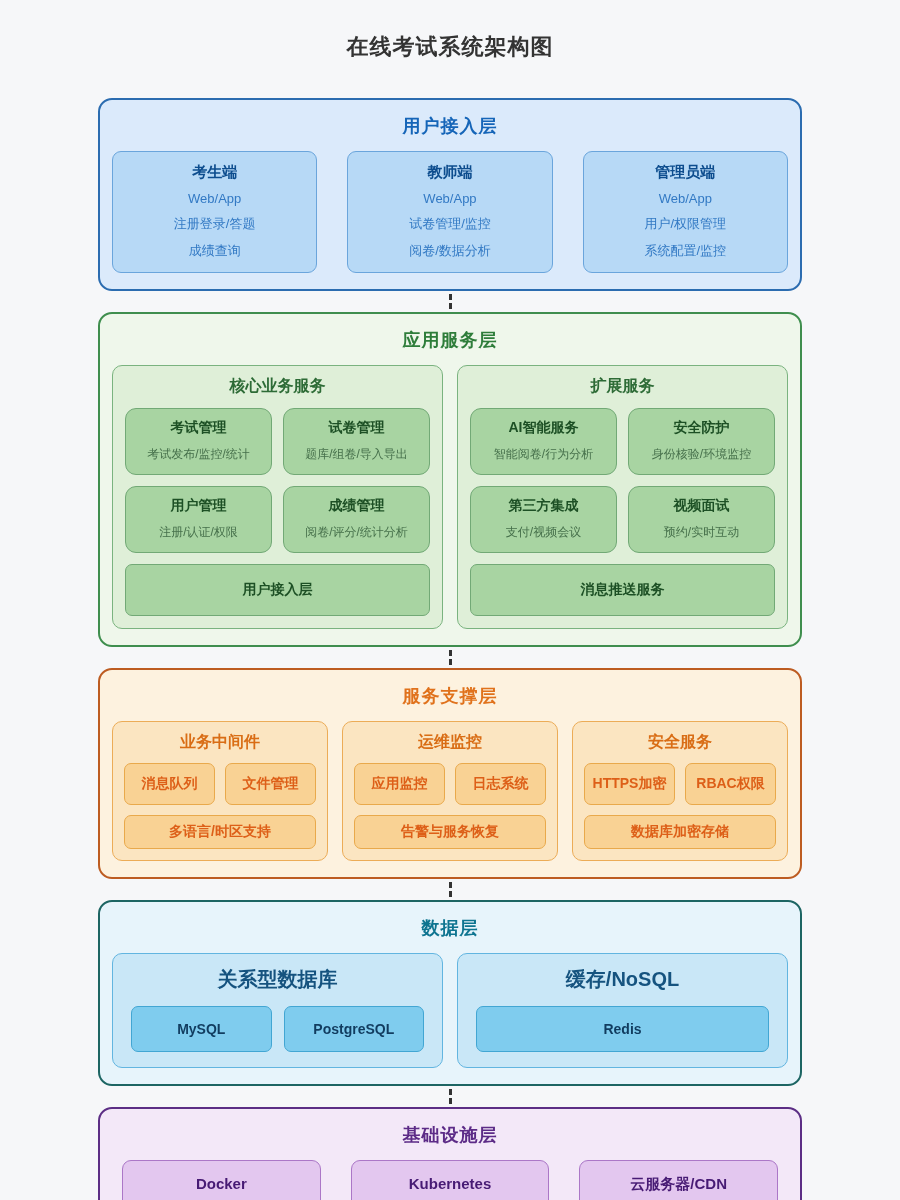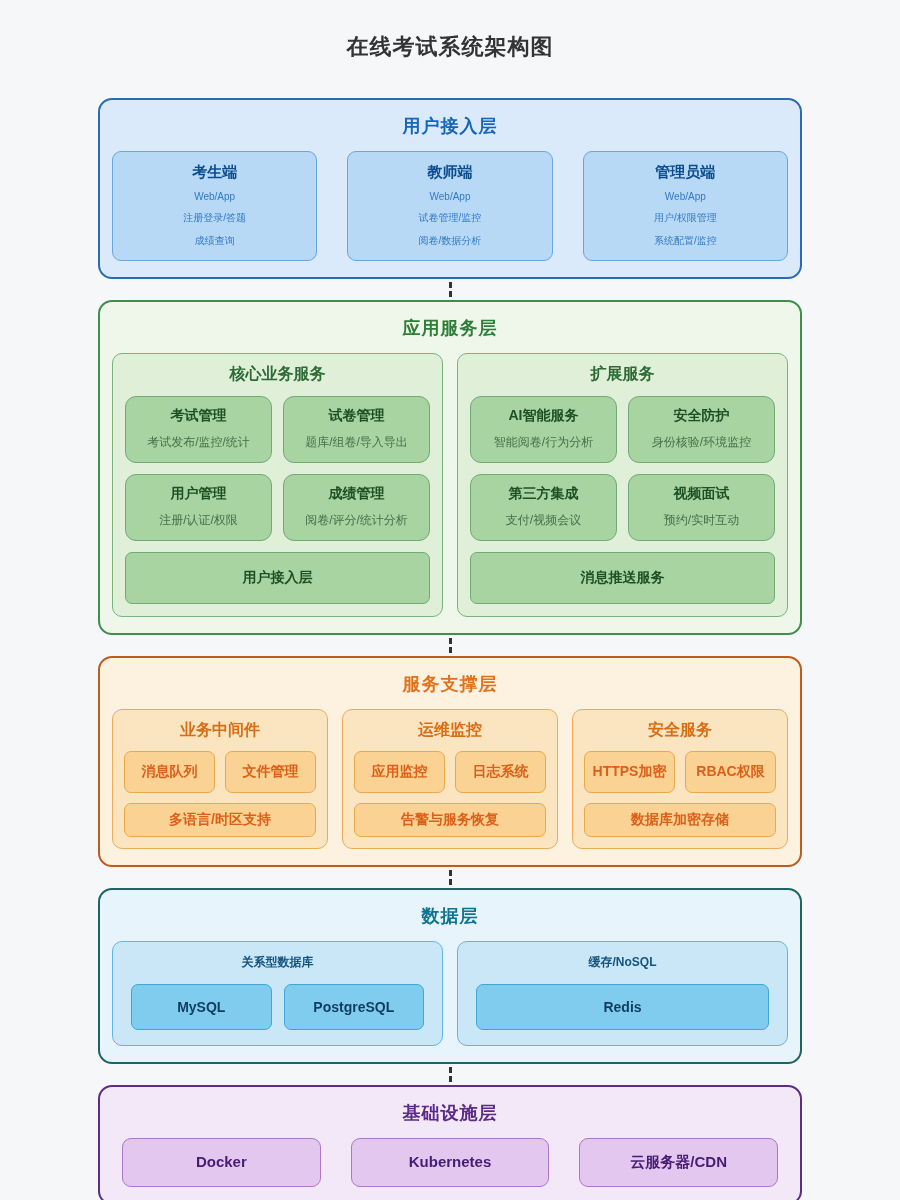--- a/index.html
+++ b/index.html
@@ -45,21 +45,21 @@
   .l1-cards { display: flex; gap: 30px; }
   .l1-card {
     flex: 1;
     background: #b7d9f6;
     border: 1px solid #6aa5dc;
     border-radius: 9px;
     padding: 11px 6px 12px;
     text-align: center;
   }
   .l1-card-title { font-size: 15px; font-weight: bold; color: #0d4d8e; }
-  .l1-card-line { font-size: 10px; color: #3279c4; margin-top: 9px; }
+  .l1-card-line { font-size: 13px; color: #3279c4; margin-top: 9px; }
 
   
   .layer-green { background: #eff7eb; border-color: #3f8e4e; }
   .layer-green .layer-title { color: #2e7d3a; }
   .l2-groups { display: flex; gap: 14px; }
   .l2-group {
     flex: 1;
     background: #dfefd8;
     border: 1px solid #7ab37f;
     border-radius: 10px;
@@ -127,21 +127,21 @@
   .layer-teal { background: #e7f4fb; border-color: #1d6563; }
   .layer-teal .layer-title { color: #0e7490; }
   .l4-groups { display: flex; gap: 14px; }
   .l4-group {
     flex: 1;
     background: #c9e7f7;
     border: 1px solid #62b5e0;
     border-radius: 10px;
     padding: 12px 18px 15px;
   }
-  .group-title-teal { text-align: center; font-size: 12px; font-weight: bold; color: #15537f; margin-bottom: 13px; }
+  .group-title-teal { text-align: center; font-size: 20px; font-weight: bold; color: #15537f; margin-bottom: 13px; }
   .l4-cards { display: flex; gap: 12px; }
   .l4-card {
     flex: 1;
     background: #7fccee;
     border: 1px solid #42a6d3;
     border-radius: 7px;
     padding: 14px 3px;
     text-align: center;
     font-size: 14px;
     font-weight: bold;

